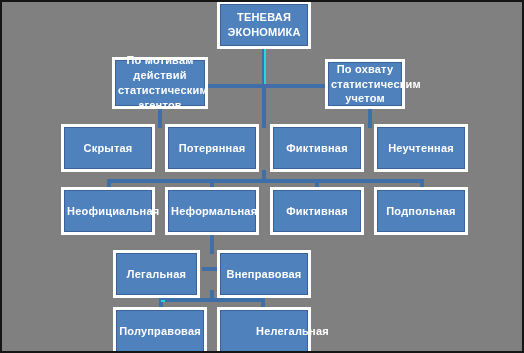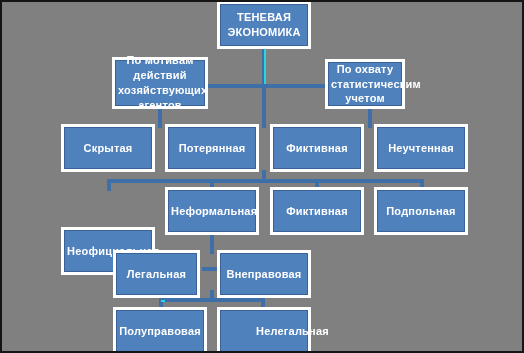--- a/index.html
+++ b/index.html
@@ -85,41 +85,41 @@
   <div class="conn h" style="left:157px; top:296px; width:106px;"></div>
   <div class="conn v" style="left:157px; top:296px; height:12px;"></div>
   <div class="conn v" style="left:259px; top:296px; height:12px;"></div>
   <div class="hl h" style="left:159px; top:298px; width:4px;"></div>
 
   <div class="node" style="left:218px; top:2px; width:88px; height:42px;">
     <span>ТЕНЕВАЯ ЭКОНОМИКА</span>
   </div>
 
   <div class="node" style="left:113px; top:58px; width:90px; height:46px;">
-    <span>По мотивам действий хозяйствующих агентов</span>
+    <span>По мотивам действий статистическим агентов</span>
   </div>
 
   <div class="node" style="left:326px; top:60px; width:74px; height:44px;">
     <span>По охвату статистическим учетом</span>
   </div>
 
   <div class="node" style="left:62px; top:125px; width:88px; height:42px;">
     <span>Скрытая</span>
   </div>
   <div class="node" style="left:166px; top:125px; width:88px; height:42px;">
     <span>Потерянная</span>
   </div>
   <div class="node" style="left:271px; top:125px; width:88px; height:42px;">
     <span>Фиктивная</span>
   </div>
   <div class="node" style="left:375px; top:125px; width:88px; height:42px;">
     <span>Неучтенная</span>
   </div>
 
-  <div class="node" style="left:62px; top:188px; width:88px; height:42px;margin-top:40px;">
+  <div class="node" style="left:62px; top:188px; width:88px; height:42px;">
     <span>Неофициальная</span>
   </div>
   <div class="node" style="left:166px; top:188px; width:88px; height:42px;">
     <span>Неформальная</span>
   </div>
   <div class="node" style="left:271px; top:188px; width:88px; height:42px;">
     <span>Фиктивная</span>
   </div>
   <div class="node" style="left:375px; top:188px; width:88px; height:42px;">
     <span>Подпольная</span>

